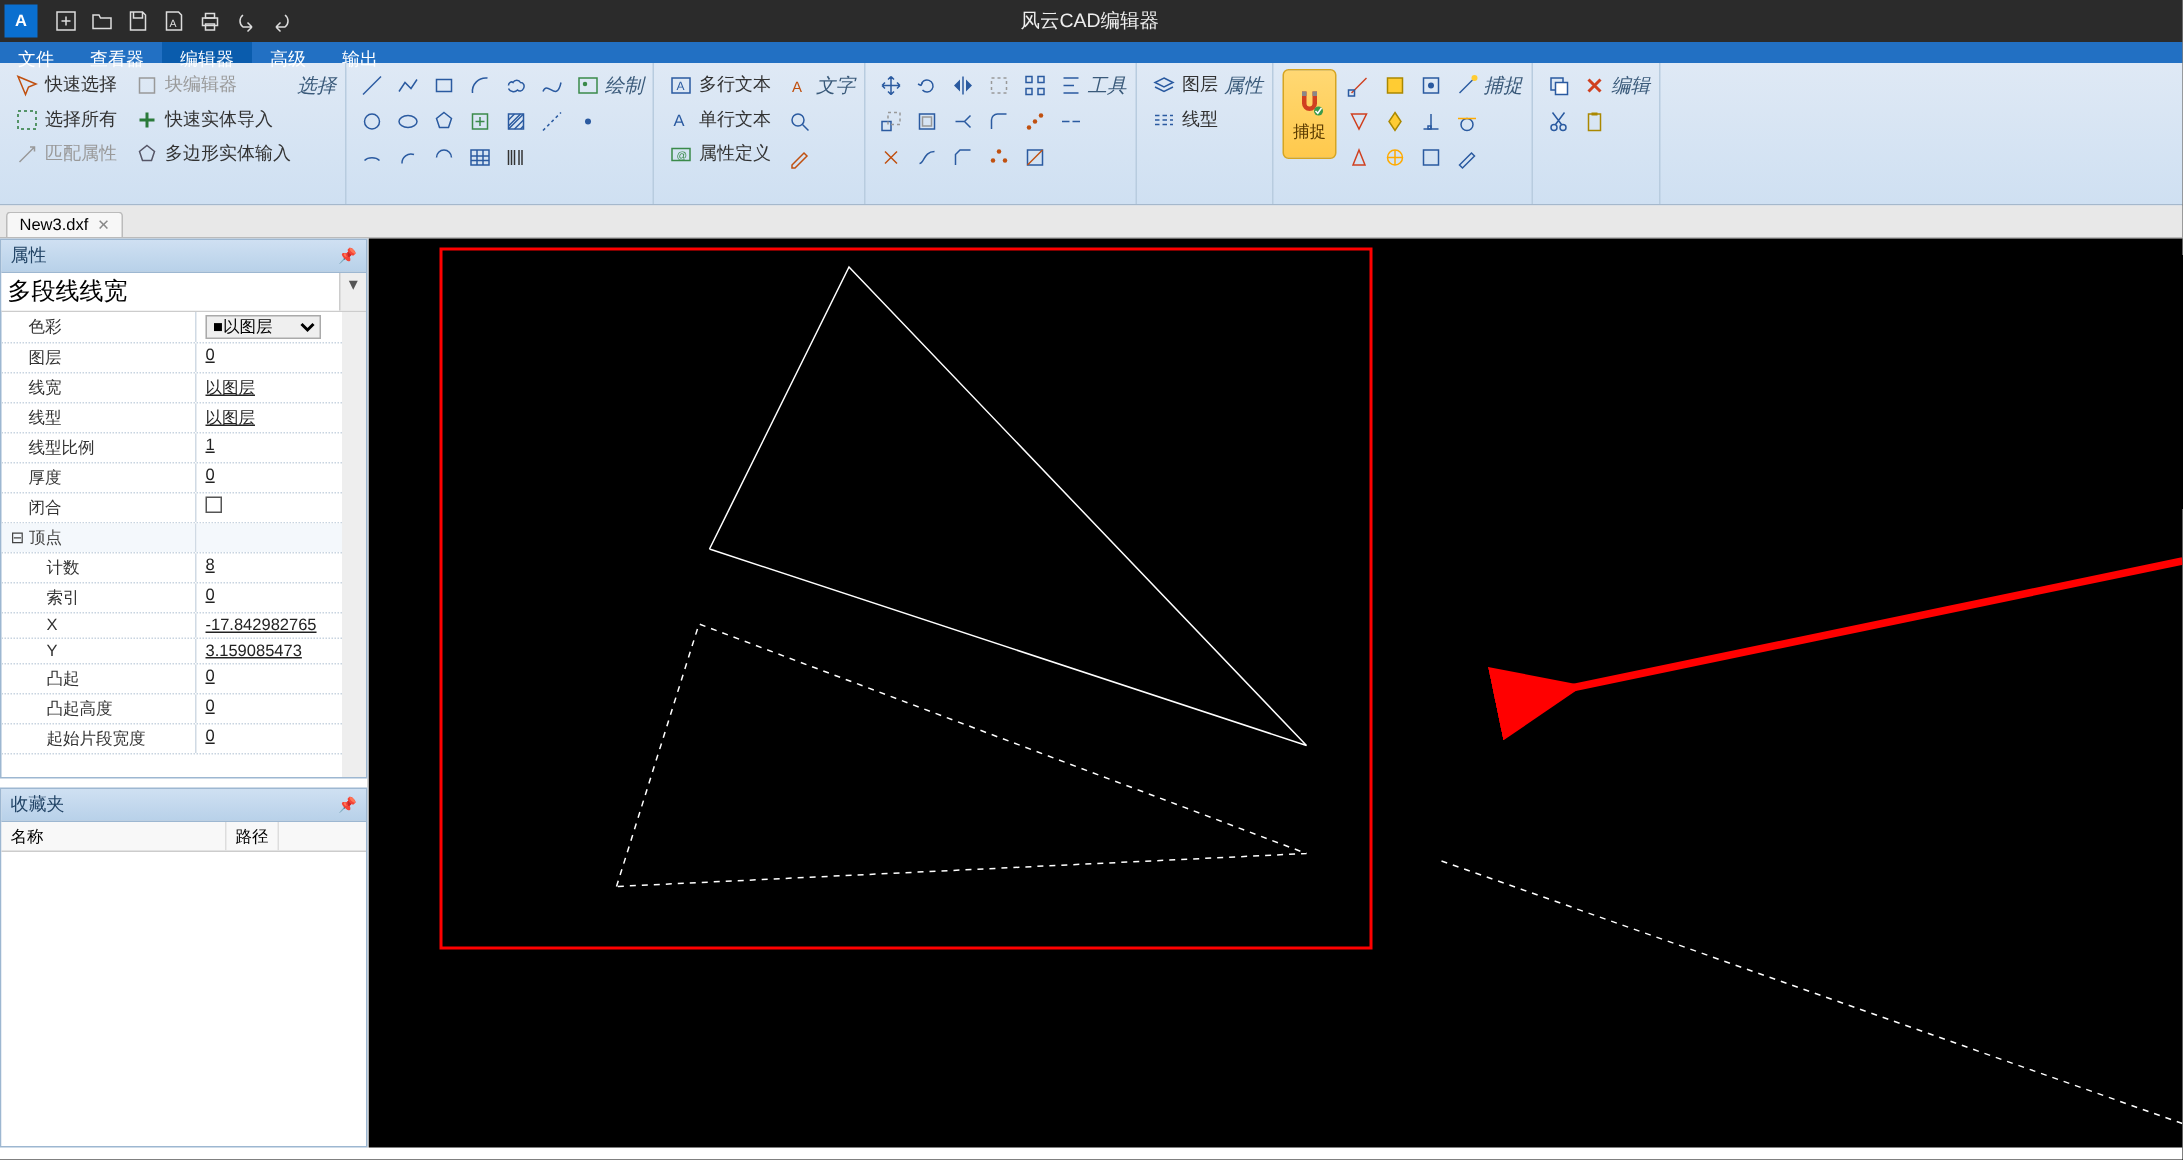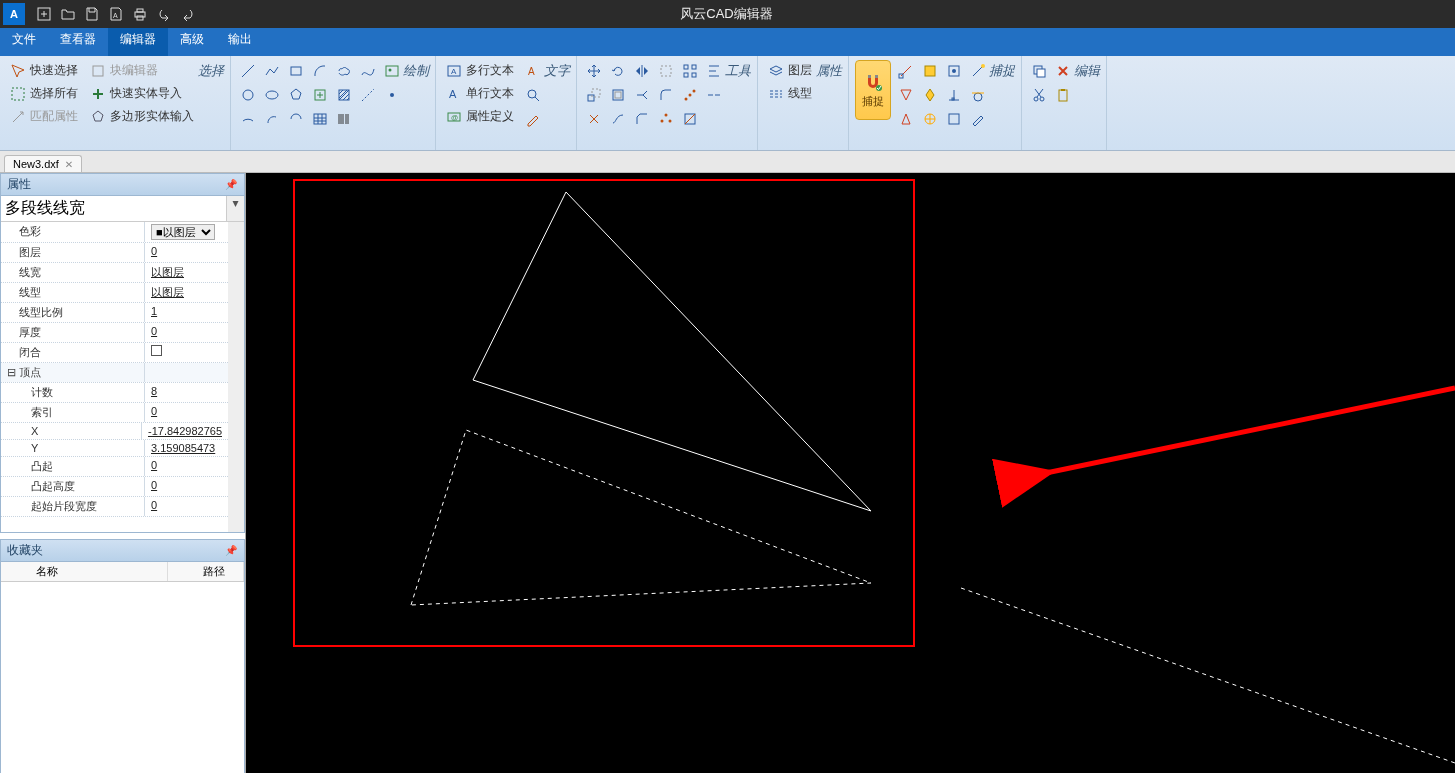--- a/index.html
+++ b/index.html
@@ -7,21 +7,21 @@
 
 
 .titlebar { background: #2b2b2b; height: 28px; display: flex; align-items: center; color: #ddd; }
 .titlebar-icon { width: 22px; height: 22px; margin: 3px; background: #0a6fcf; display: flex; align-items: center; justify-content: center; color: #fff; font-weight: bold; font-size: 11px; }
 .quick-tools { display: flex; gap: 4px; margin-left: 6px; }
 .qt-btn { width: 20px; height: 20px; display: flex; align-items: center; justify-content: center; color: #ddd; cursor: pointer; }
 .qt-btn svg { width: 16px; height: 16px; }
 .app-title { flex: 1; text-align: center; font-size: 13px; color: #eee; }
 
 
-.menubar { background: #2270c3; height: 28px; display: flex; color: #fff; }
+.menubar { background: #2270c3; height: 14px; display: flex; color: #fff; }
 .menu-item { padding: 3px 12px; cursor: pointer; font-size: 12px; }
 .menu-item.active { background: #0a5cad; }
 
 
 .ribbon { background: linear-gradient(#dfe9f5, #cfe0f2); border-bottom: 1px solid #a5b8cc; height: 95px; display: flex; }
 .ribbon-group { border-right: 1px solid #b8ccdf; padding: 4px 6px 2px 6px; display: flex; flex-direction: row; }
 .ribbon-group-body { display: flex; gap: 4px; flex: 1; }
 .ribbon-group-label { text-align: center; color: #3a5a7a; font-size: 13px; padding: 2px 0; font-style: italic; }
 .rbtn { display: flex; align-items: center; gap: 4px; padding: 2px 4px; cursor: pointer; color: #333; }
 .rbtn-col { display: flex; flex-direction: column; gap: 2px; }
@@ -47,32 +47,32 @@
 
 
 .panel { border: 1px solid #9db7d1; background: #fff; display: flex; flex-direction: column; }
 .panel-header { background: linear-gradient(#cfe0f2, #b8d1e9); padding: 2px 6px; font-size: 12px; color: #224466; display: flex; justify-content: space-between; align-items: center; border-bottom: 1px solid #9db7d1; }
 .panel-header .pin { font-size: 10px; color: #556; cursor: pointer; }
 .prop-selector { display: flex; border-bottom: 1px solid #ccc; }
 .prop-selector select, .prop-selector .sel { flex: 1; border: none; padding: 2px 4px; font-size: 16px; background: #fff; }
 .prop-selector .dd { width: 18px; text-align: center; border-left: 1px solid #ccc; cursor: pointer; background:#eee; color:#555; }
 .prop-grid { flex: 1; overflow-y: auto; }
 .prop-row { display: flex; border-bottom: 1px dotted #c8d4e0; font-size: 11px; }
-.prop-row .k { width: 144px; padding: 2px 6px 2px 18px; color: #333; border-right: 1px solid #d0dae4; }
+.prop-row .k { width: 130px; padding: 2px 6px 2px 18px; color: #333; border-right: 1px solid #d0dae4; }
 .prop-row .v { flex: 1; padding: 2px 6px; color: #222; text-decoration: underline; }
 .prop-row.section .k { padding-left: 6px; font-weight: normal; color: #444; background: #f4f8fc; }
 .prop-row.section .v { background: #f4f8fc; }
 .prop-row.sub .k { padding-left: 30px; }
 .prop-row .v select { border: 1px solid #aaa; font-size: 11px; width: 90%; }
 .prop-row .v .chk { width: 11px; height: 11px; border: 1px solid #555; display: inline-block; }
 .scrollbar-fake { width: 16px; background: #eee; }
 
 .fav-panel { flex: 1; margin-top: 6px; }
 .fav-cols { display: flex; border-bottom: 1px solid #ccc; background: #f8f8f8; }
-.fav-cols div { padding: 2px 18px; font-size: 11px; border-right: 1px solid #ddd; margin-left: 17px; }
+.fav-cols div { padding: 2px 6px; font-size: 11px; border-right: 1px solid #ddd; }
 .fav-cols div:first-child { width: 150px; }
 
 
 .canvas svg { position: absolute; top: 0; left: 0; }
 </style>
 </head>
 <body>
 
 <div class="titlebar">
   <div class="titlebar-icon">A</div>

